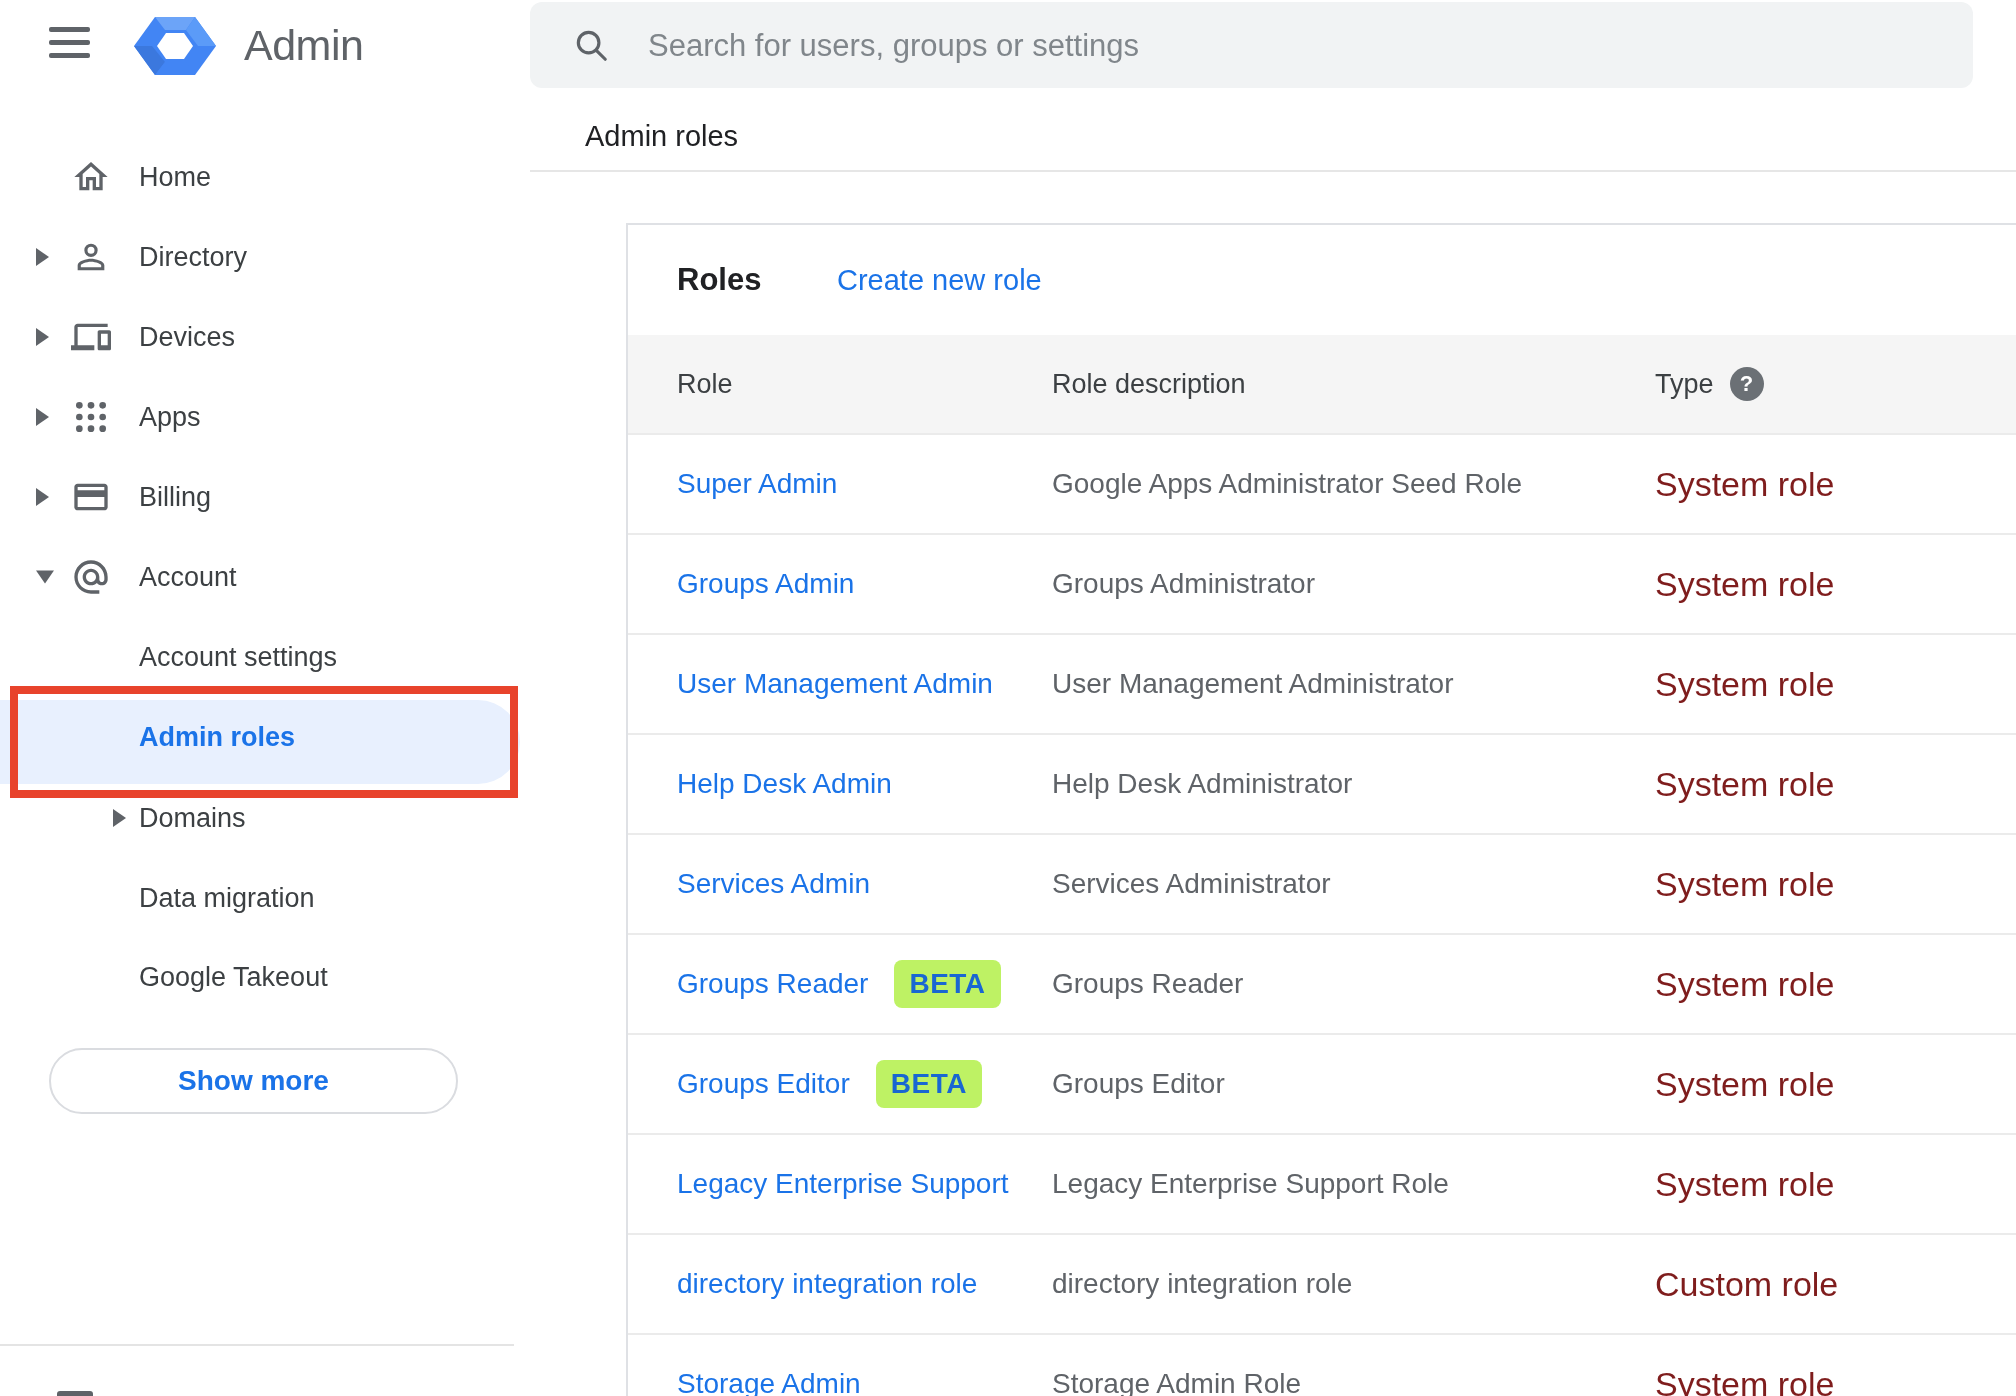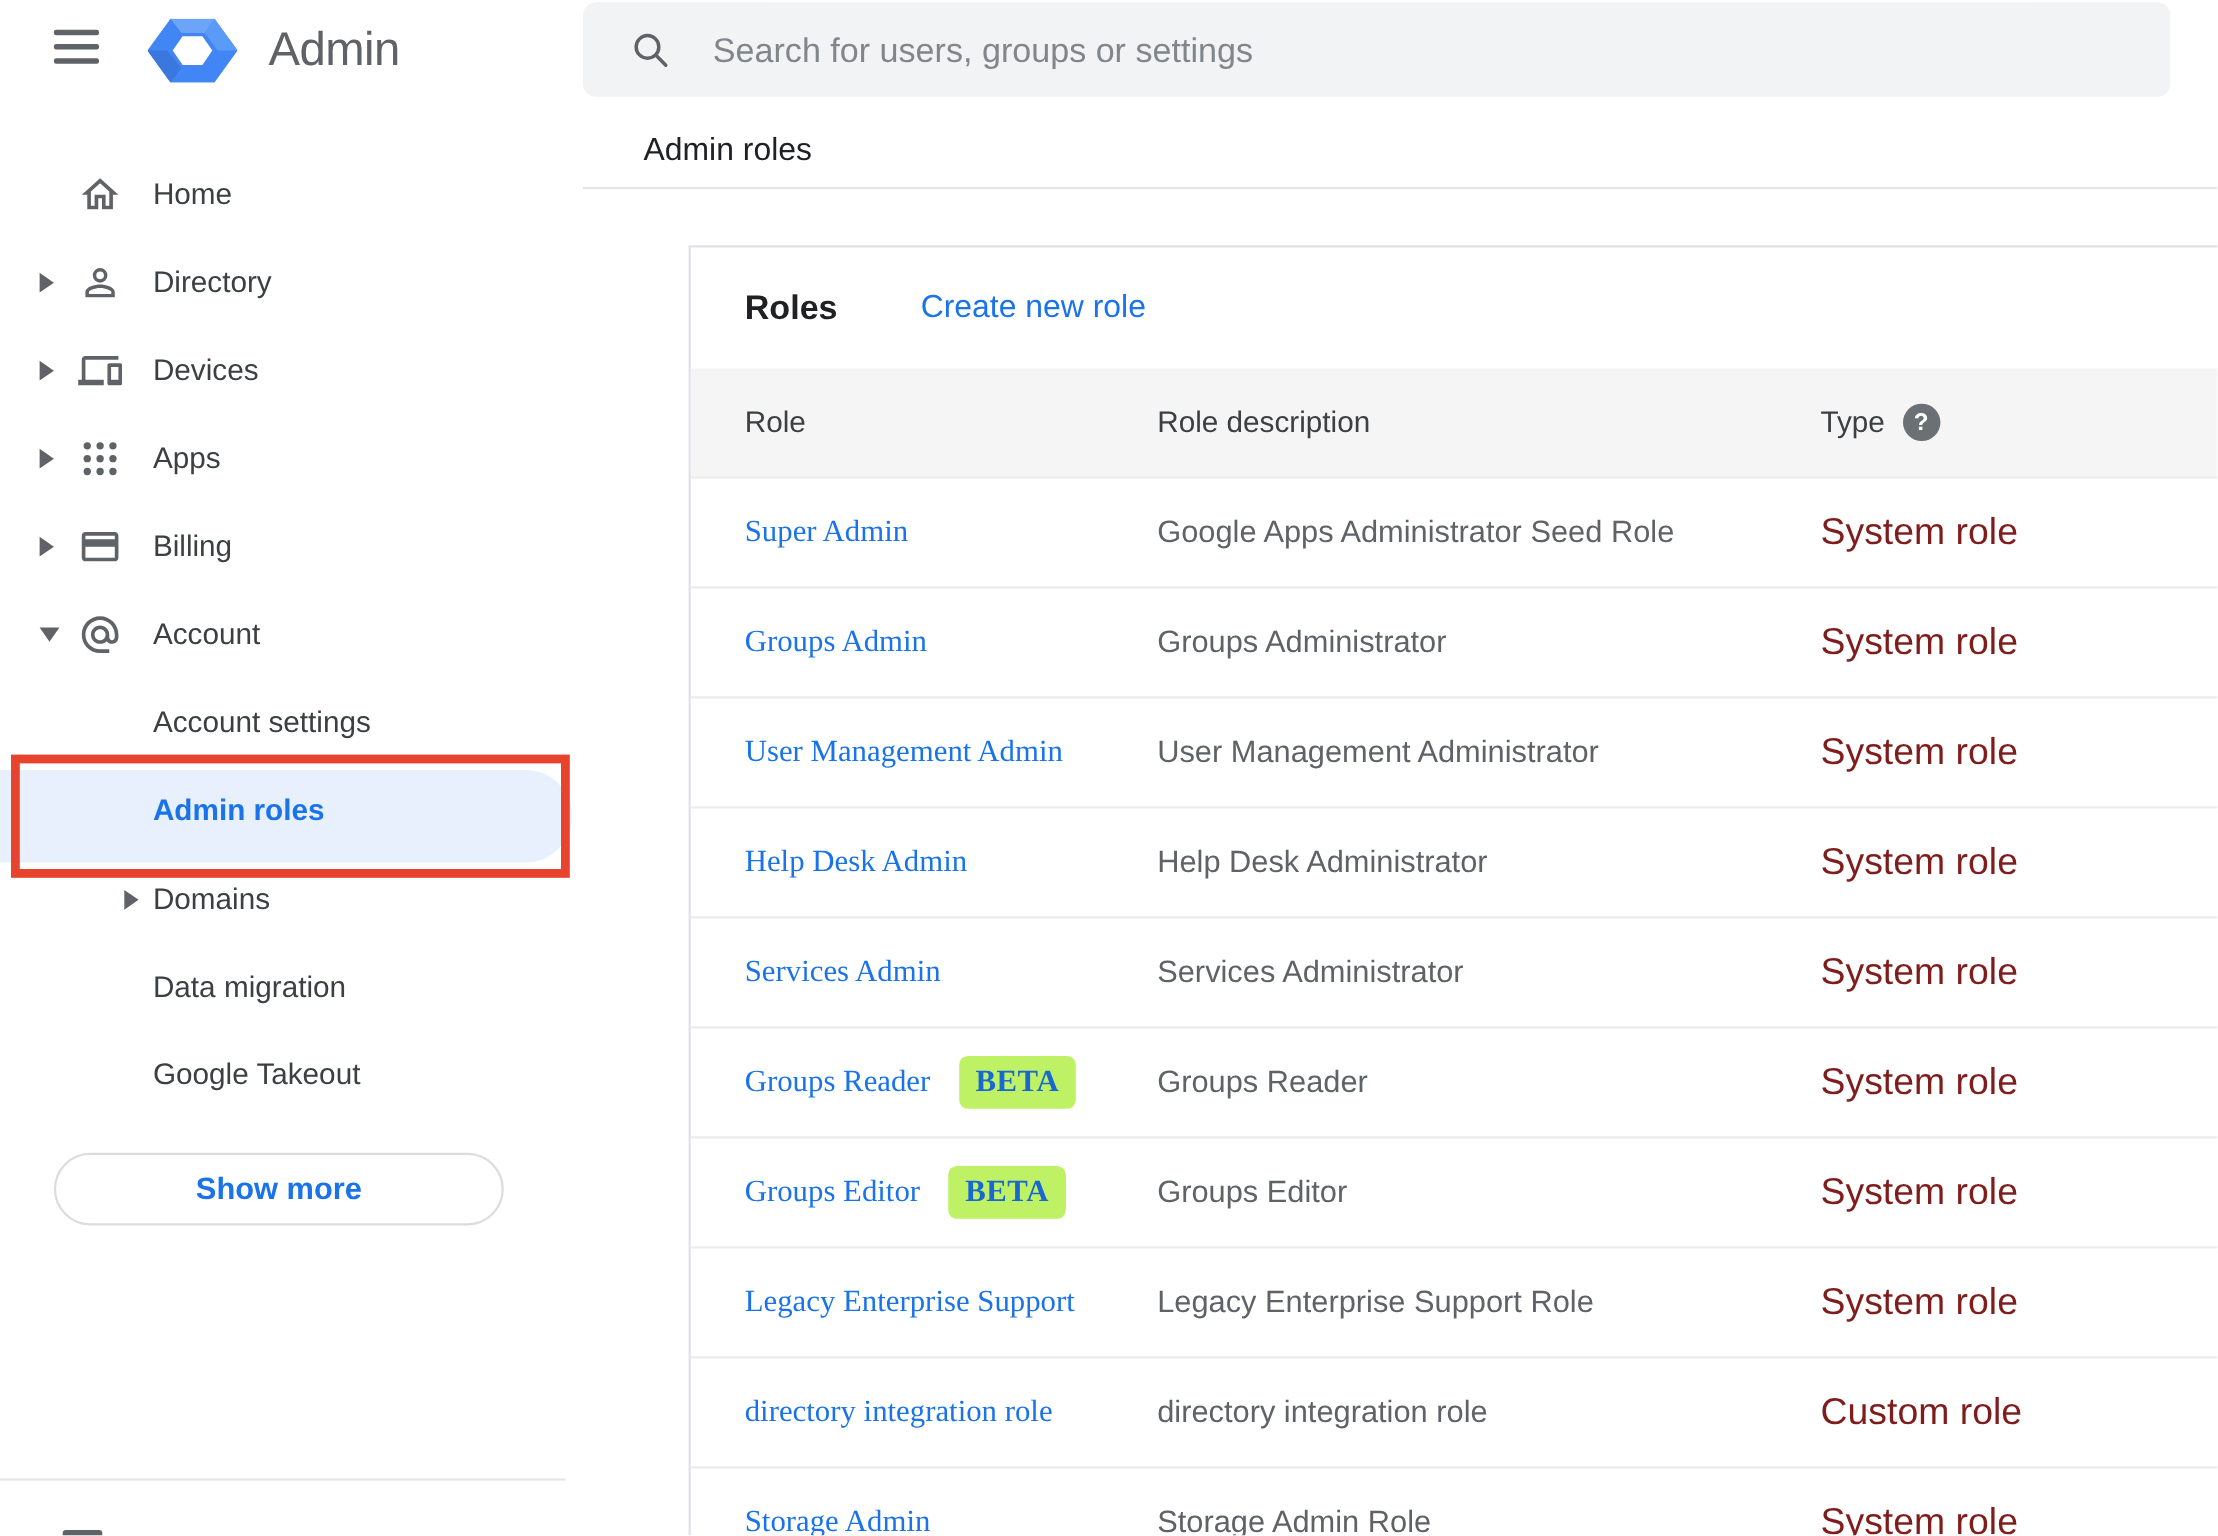--- a/index.html
+++ b/index.html
@@ -48,21 +48,21 @@
   .card-title-row{position:relative;height:110px;}
   .card-title{position:absolute;left:49px;top:50%;transform:translateY(-50%);font-size:31px;font-weight:bold;color:#202124;}
   .create-link{position:absolute;left:209px;top:50%;transform:translateY(-50%);font-size:29px;color:#1a73e8;cursor:pointer;white-space:nowrap;}
   .thead{position:relative;height:98px;background:#f5f5f5;}
   .th-role{position:absolute;left:49px;top:50%;transform:translateY(-50%);font-size:27px;color:#3c4043;}
   .th-desc{position:absolute;left:424px;top:50%;transform:translateY(-50%);font-size:27px;color:#3c4043;}
   .th-type{position:absolute;left:1027px;top:50%;transform:translateY(-50%);font-size:27px;color:#3c4043;display:flex;align-items:center;gap:16px;}
   .help-circle{display:inline-flex;align-items:center;justify-content:center;width:34px;height:34px;border-radius:50%;
     background:#6b7075;color:#fff;font-size:22px;font-weight:bold;cursor:pointer;}
   .trow{position:relative;height:98px;border-top:2px solid #ebebeb;}
-  .cell-role{position:absolute;left:49px;top:50%;transform:translateY(-50%);display:flex;align-items:center;gap:26px;white-space:nowrap;font-family:Liberation Serif, serif;}
+  .cell-role{position:absolute;left:49px;top:50%;transform:translateY(-50%);display:flex;align-items:center;gap:26px;white-space:nowrap;}
   .role-link{font-size:28px;color:#1a73e8;cursor:pointer;}
   .beta-badge{display:inline-block;background:#bef264;color:#1967d2;font-size:28px;font-weight:bold;letter-spacing:0.5px;
     padding:8px 15px;border-radius:8px;}
   .cell-desc{position:absolute;left:424px;top:50%;transform:translateY(-50%);font-size:28px;color:#5f6368;white-space:nowrap;}
   .cell-type{position:absolute;left:1027px;top:50%;transform:translateY(-50%);font-size:34px;color:#7f1d1d;white-space:nowrap;}
 </style>
 </head>
 <body>
 
 <div id="screen">

